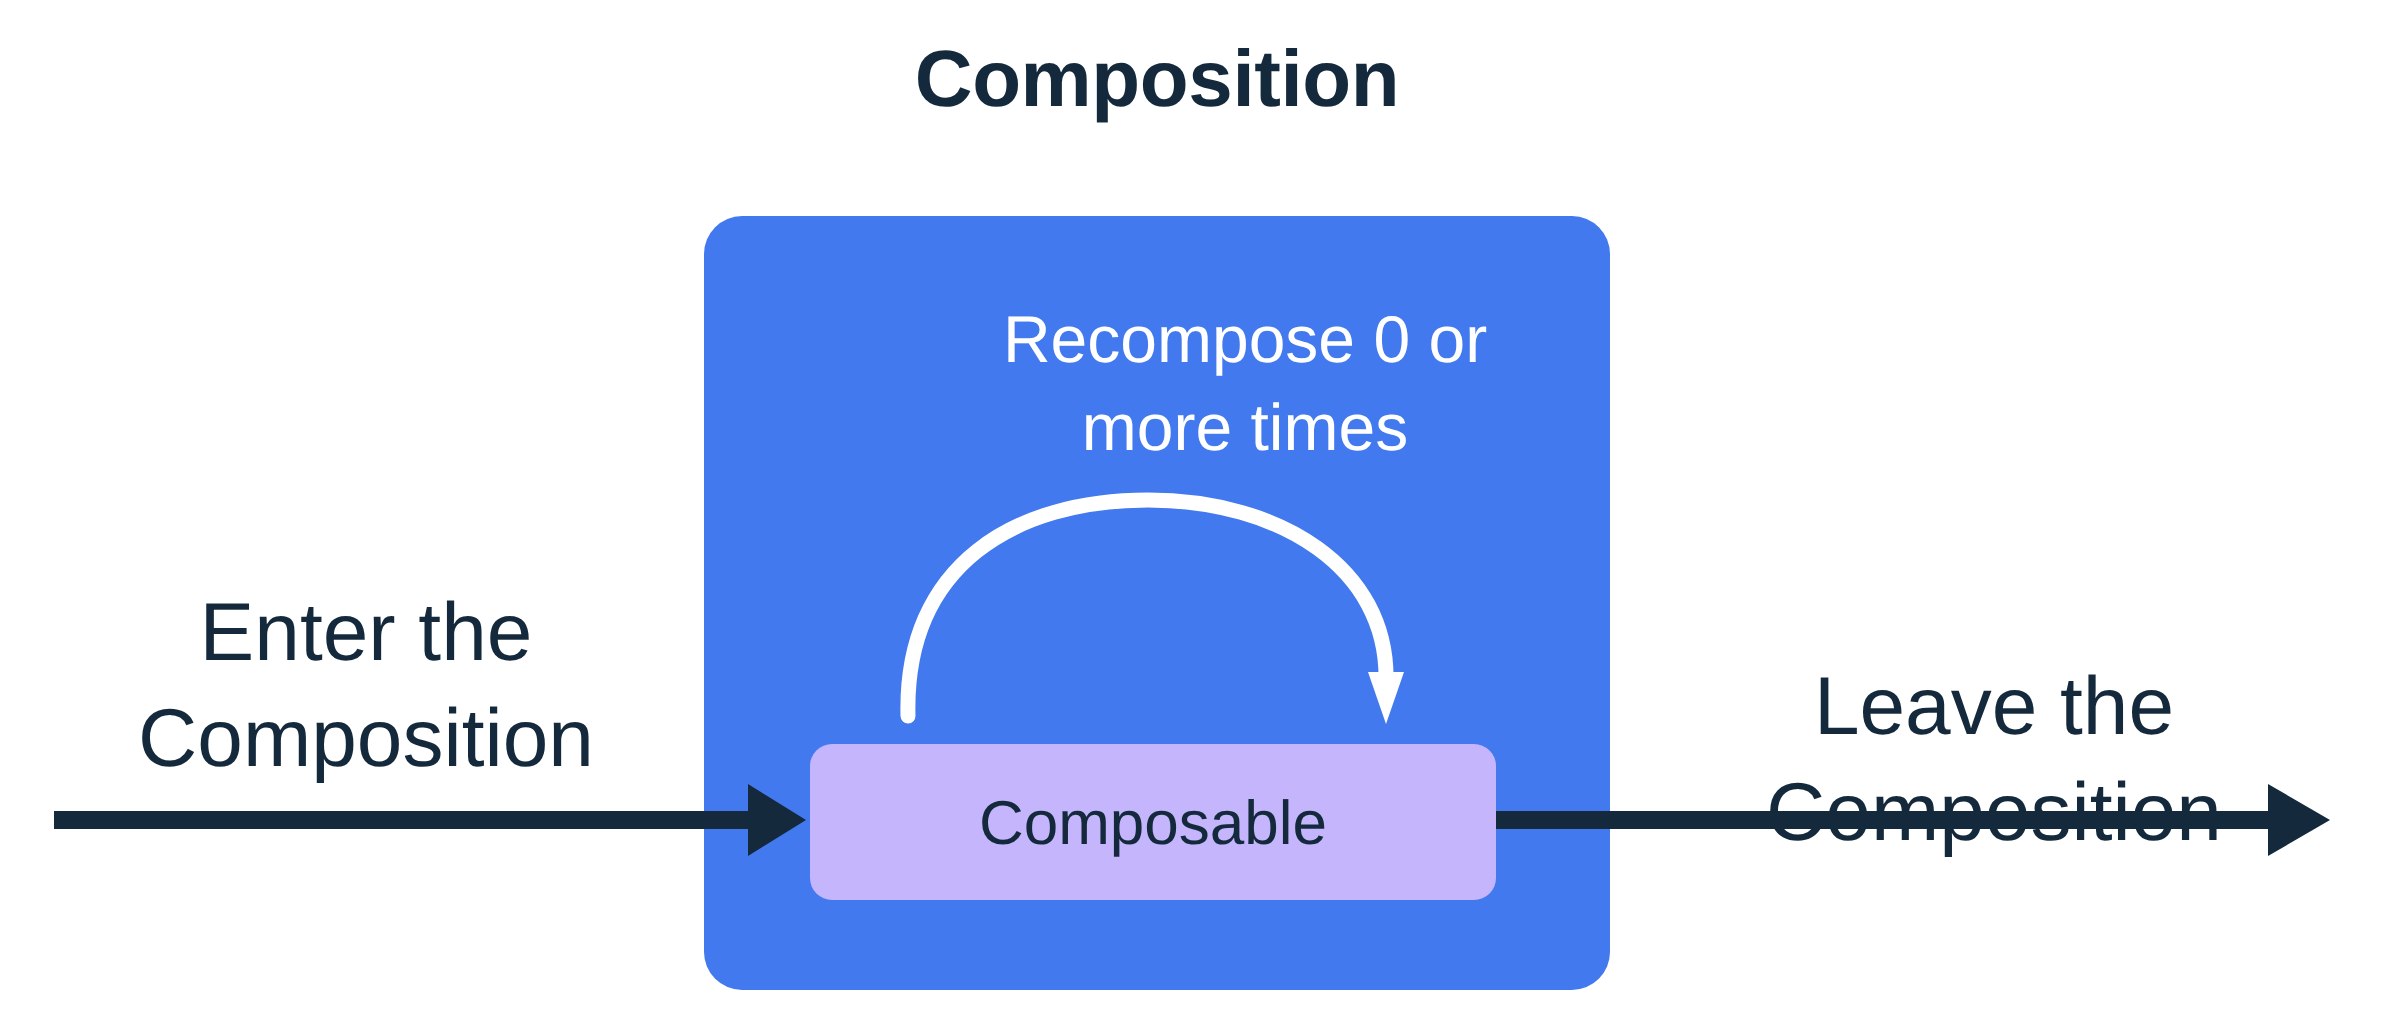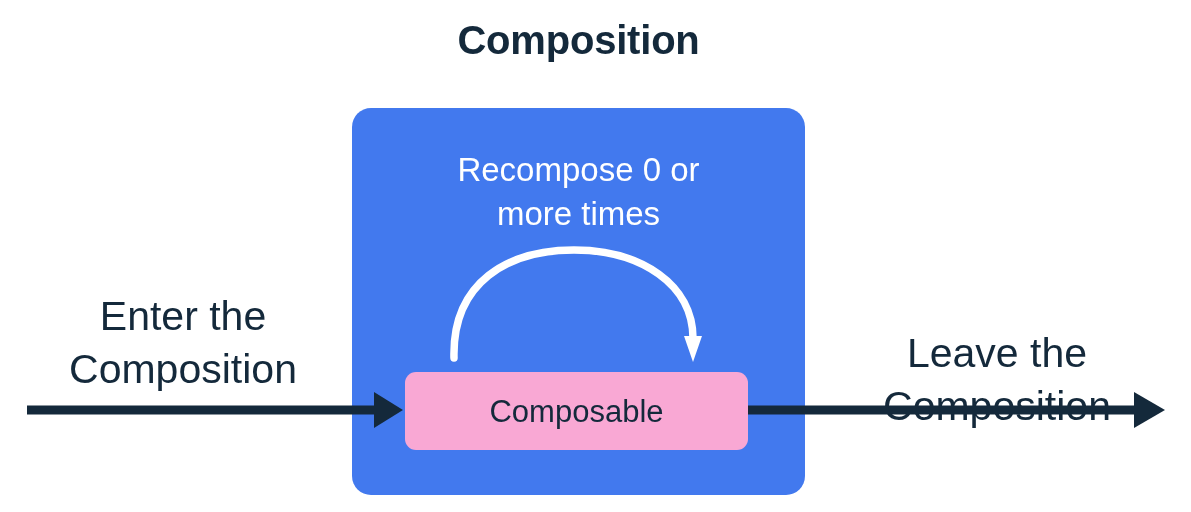--- a/index.html
+++ b/index.html
@@ -49,30 +49,31 @@
     position: absolute;
     left: 352px;
     top: 148px;
     width: 453px;
     text-align: center;
     font-size: 33px;
     font-weight: normal;
     color: #ffffff;
     line-height: 1.32;
     white-space: pre-line;
+    padding-left: 44px;
   }
 
   
   #composable-box {
     position: absolute;
     left: 405px;
     top: 372px;
     width: 343px;
     height: 78px;
-    background: #f9a8d4;
+    background: #c4b5fd;
     border-radius: 11px;
     display: flex;
     align-items: center;
     justify-content: center;
   }
   #composable-label {
     font-size: 31px;
     font-weight: normal;
     color: #14293B;
     line-height: 1;

